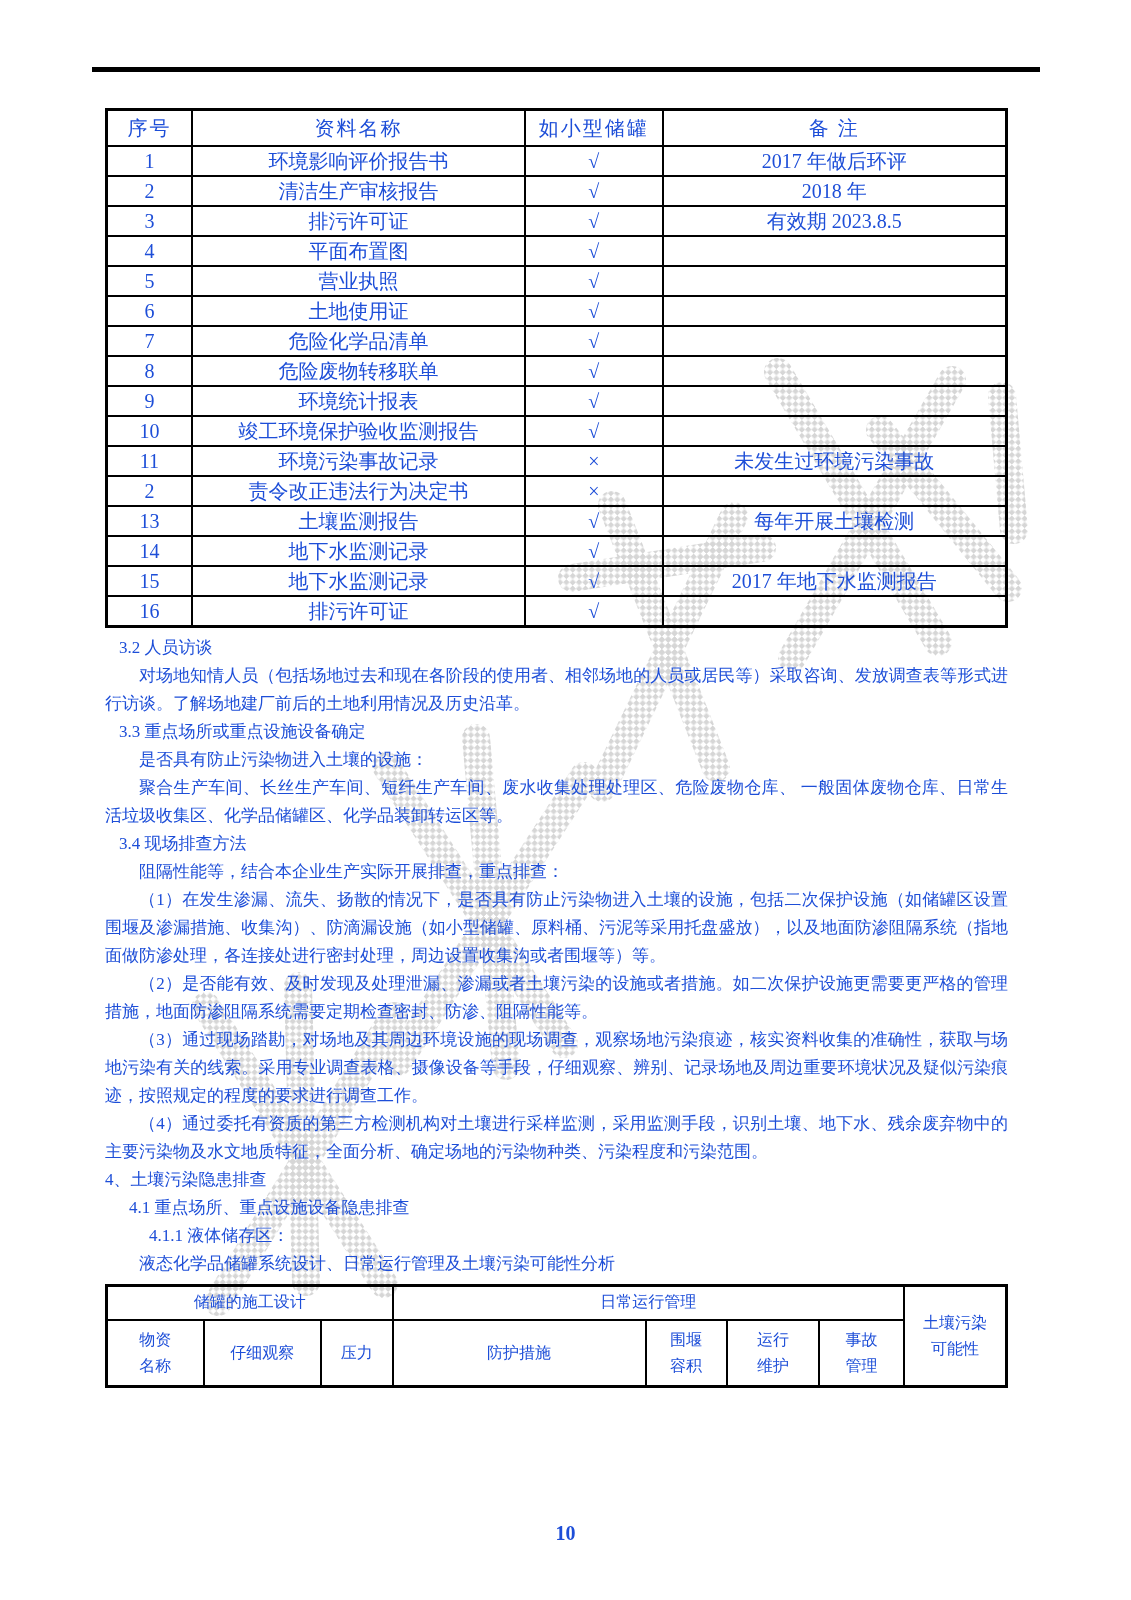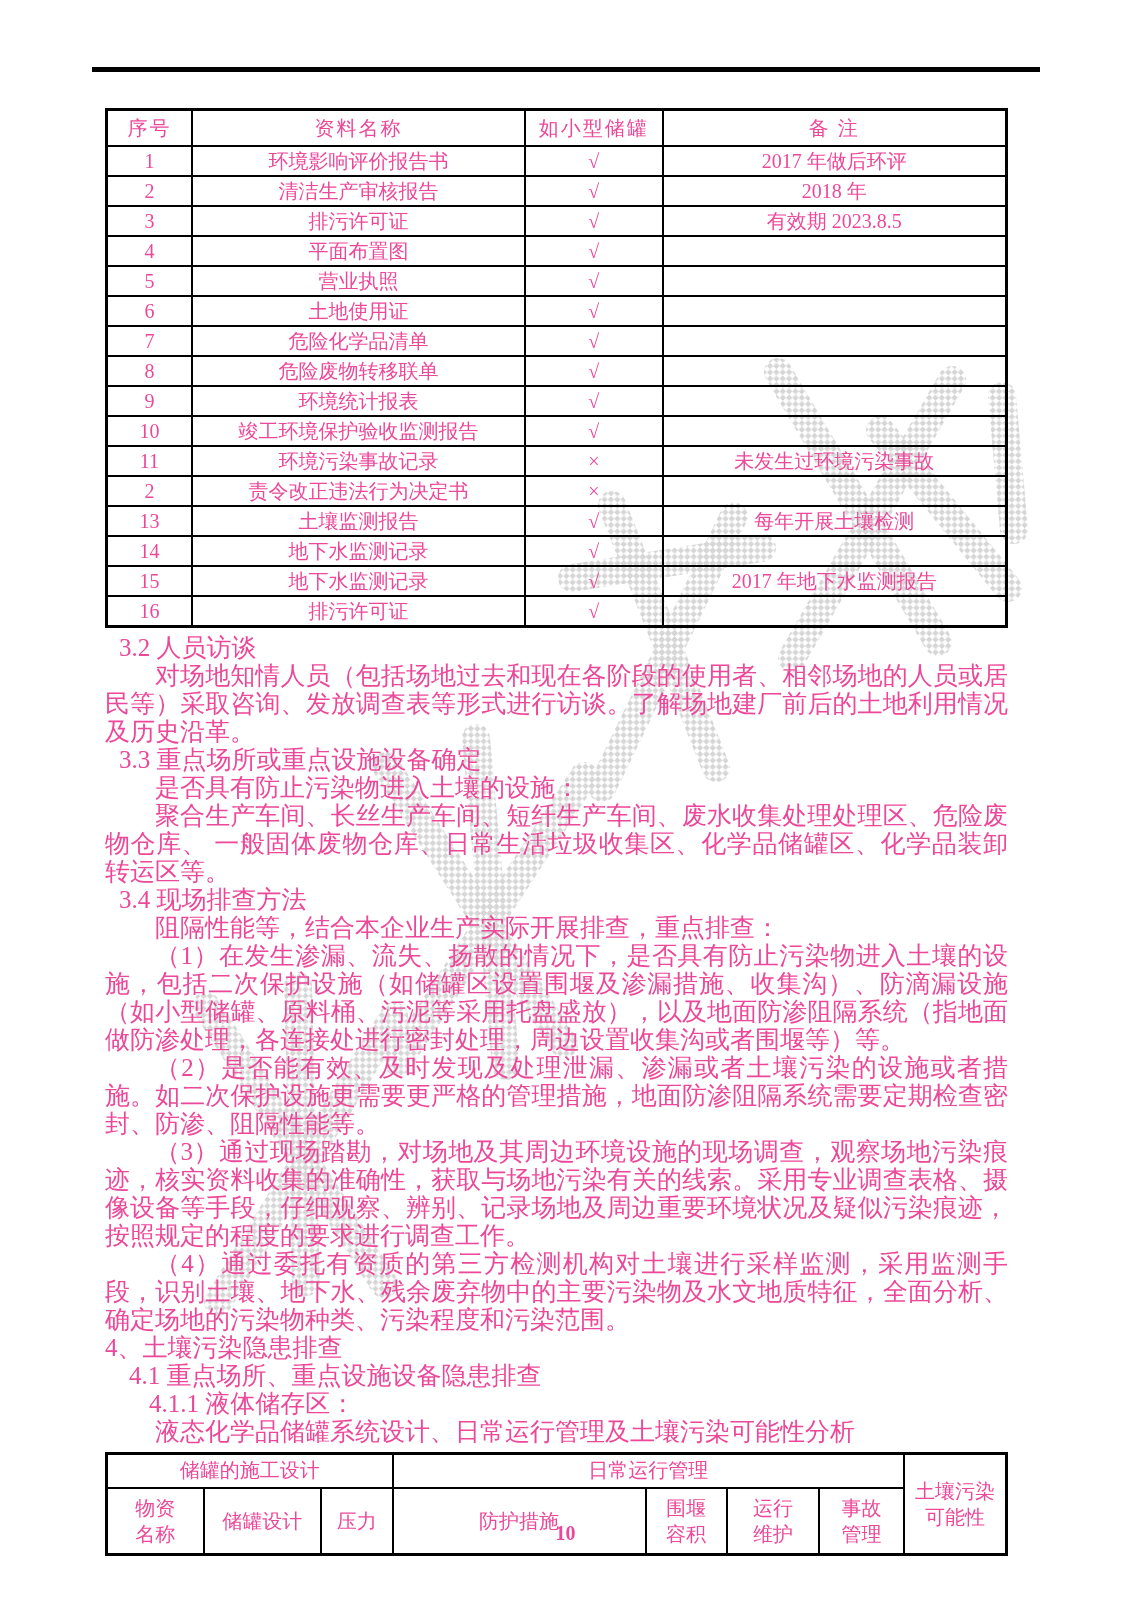--- a/index.html
+++ b/index.html
@@ -2,21 +2,21 @@
 <html lang="zh"><head>
 <meta charset="utf-8">
 <style>
   html,body{margin:0;padding:0;background:#e8e8e8;}
   .page{
     position:relative;
     width:1131px;height:1600px;
     margin:0 auto;
     background:#ffffff;
     font-family:"Liberation Serif","DejaVu Serif",serif;
-    color:#ec4899;
+    color:#1d4ed8;
     overflow:hidden;
   }
   
   .watermark{
     position:absolute;left:0;top:0;width:1131px;height:1600px;
     pointer-events:none;
     z-index:0;
   }
   
   .toprule{
@@ -31,33 +31,33 @@
   .t1{border:3px solid #000;}
   .t1 th,.t1 td{
     border:2px solid #000;
     text-align:center;vertical-align:middle;
     font-size:20px;font-weight:400;
     padding:0 4px;overflow:hidden;white-space:nowrap;
   }
   .t1 thead th{height:34px;letter-spacing:2px;}
   .t1 td{height:28px;}
   
-  .textblock{margin-top:6px;font-size:25px;line-height:28px;text-align:justify;font-family:Liberation Serif, serif;}
+  .textblock{margin-top:6px;font-size:17px;line-height:28px;text-align:justify;font-family:Liberation Serif, serif;}
   .textblock p{margin:0;}
   .para{text-indent:2em;}
   .sec-h0{padding-left:0;}
   .sec-h1{padding-left:14px;}
   .sec-h1b{padding-left:24px;}
   .sec-h2{padding-left:44px;}
   
   .t2{border:3px solid #000;margin-top:6px;}
   .t2 th{
     border:2px solid #000;
     text-align:center;vertical-align:middle;
-    font-size:20px;font-weight:400;
+    font-size:16px;font-weight:400;
     padding:0 2px;
   }
   .t2 .grow{height:34px;}
   .t2 .srow th{height:64px;}
   .pre{white-space:pre-line;line-height:26px;}
   
   .pagenum{
     position:absolute;left:0;top:1522px;width:100%;
     text-align:center;font-size:20px;font-weight:bold;z-index:1;
   }
@@ -247,21 +247,21 @@
       <tbody>
           <tr class="grow">
         <th colspan="3">储罐的施工设计</th>
         <th colspan="4">日常运行管理</th>
         <th rowspan="2" class="pre">土壤污染
 可能性</th>
       </tr>
       <tr class="srow">
         <th class="pre">物资
 名称</th>
-        <th class="pre">储罐设计</th>
+        <th class="pre">仔细观察</th>
         <th class="pre">压力</th>
         <th class="pre">防护措施</th>
         <th class="pre">围堰
 容积</th>
         <th class="pre">运行
 维护</th>
         <th class="pre">事故
 管理</th>
       </tr>
     </tbody>

